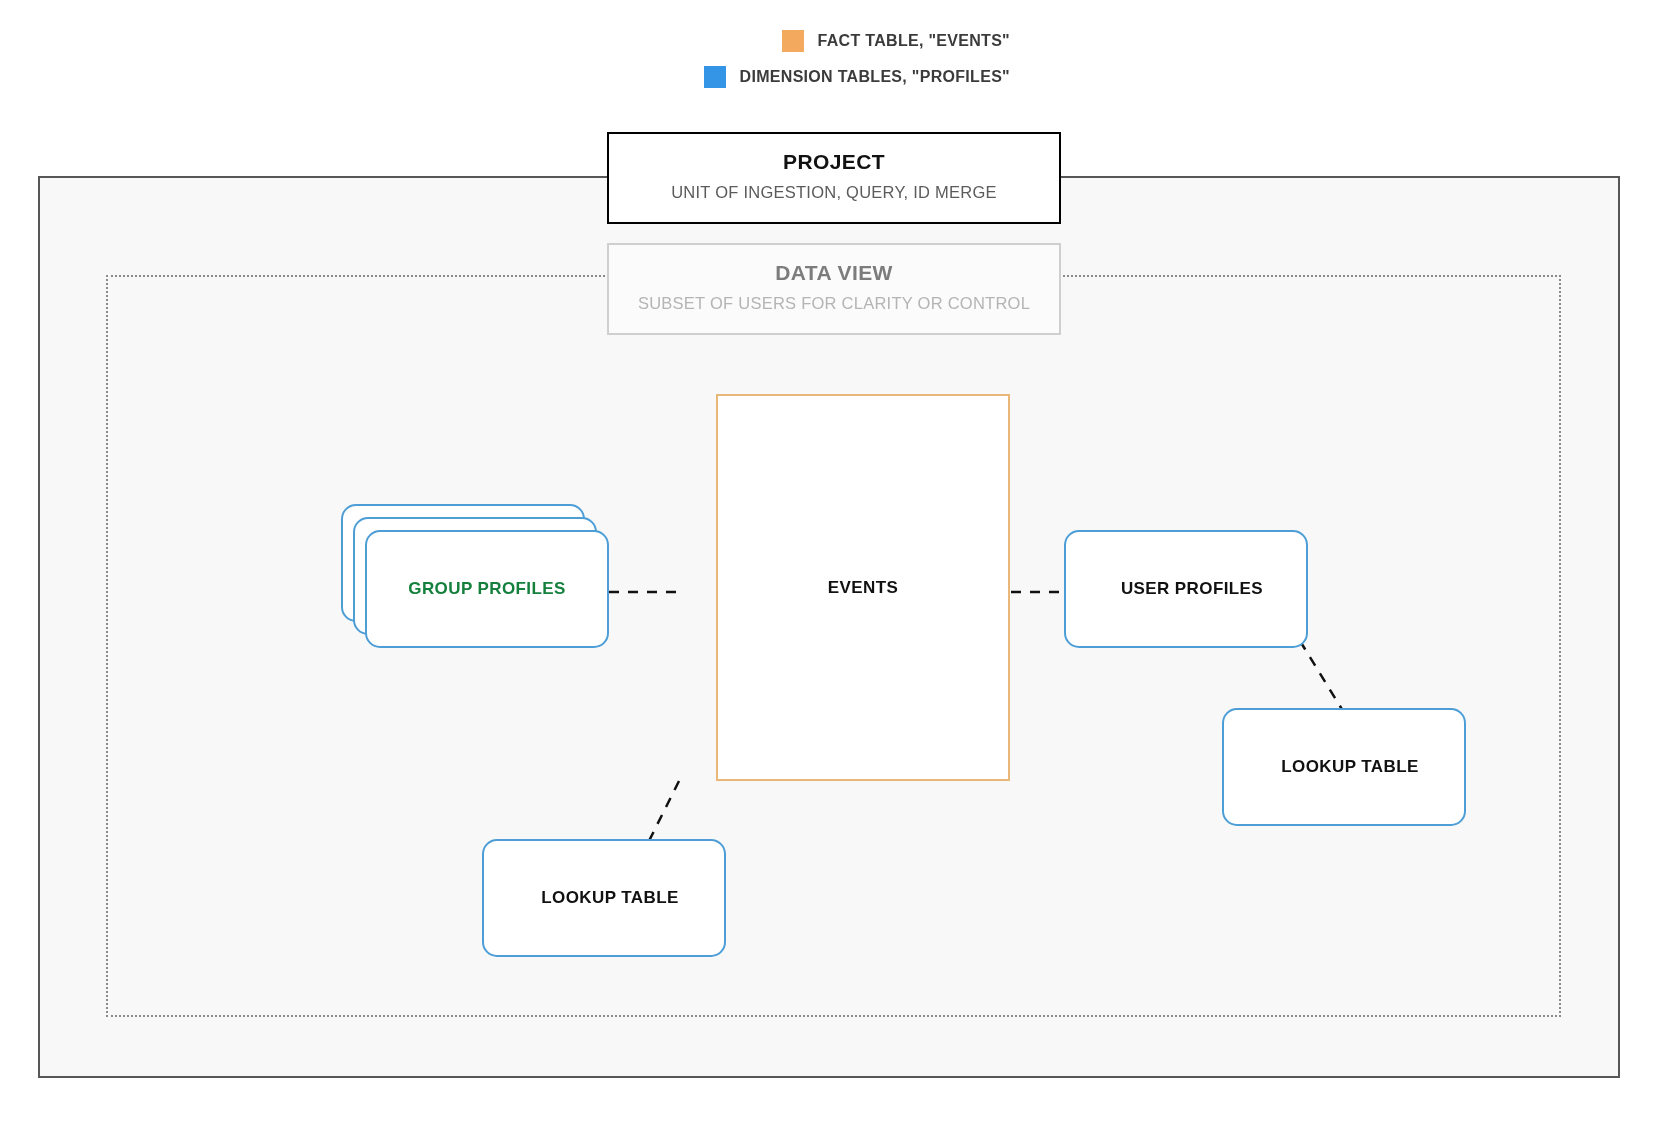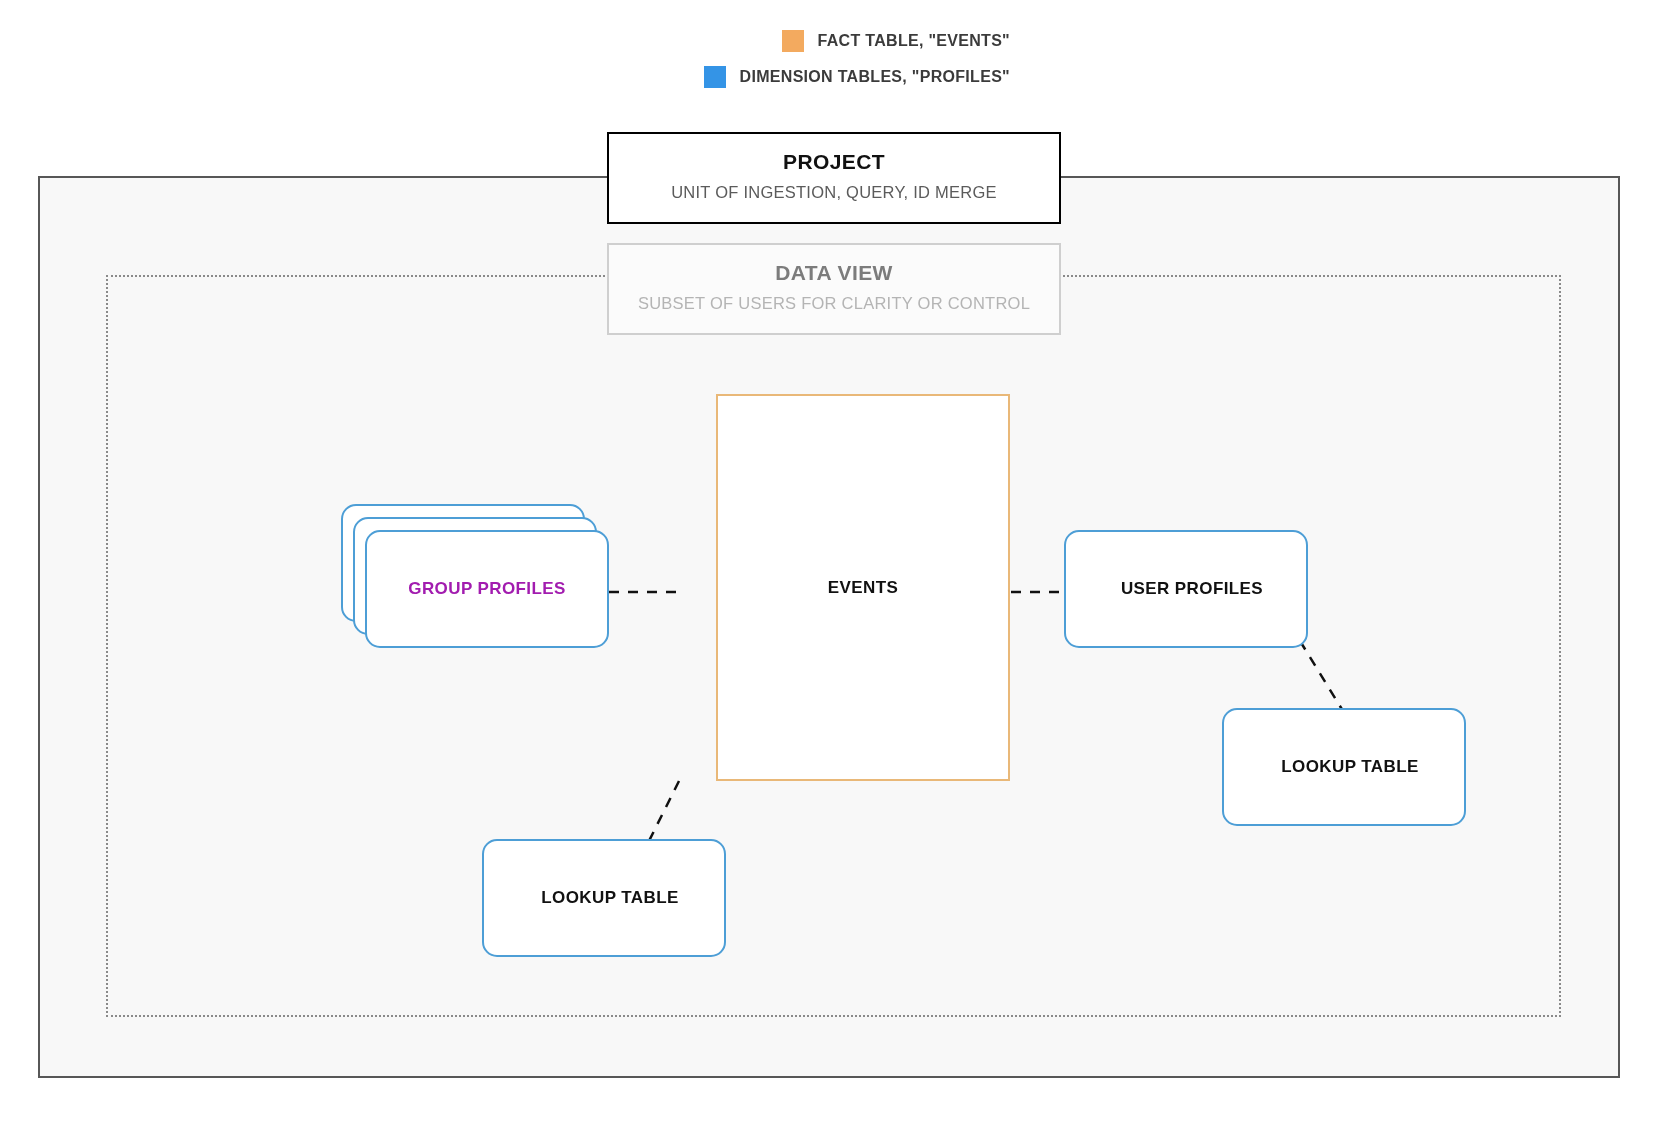--- a/index.html
+++ b/index.html
@@ -173,21 +173,21 @@
   }
   .stack-wrap .sheet-1 { left: 0px;  top: 0px;  z-index: 1; }
   .stack-wrap .sheet-2 { left: 12px; top: 13px; z-index: 2; }
   .stack-wrap .sheet-3 {
     left: 24px; top: 26px; z-index: 3;
     display: flex; align-items: center; justify-content: center;
   }
   .stack-wrap .sheet-3 .box-label {
     font-size: 17px;
     font-weight: bold;
-    color: #a21caf;
+    color: #15803d;
     letter-spacing: 0.4px;
     white-space: nowrap;
   }
 
   #user-profiles-box {
     left: 1064px;
     top: 530px;
     width: 244px;
     height: 118px;
   }

